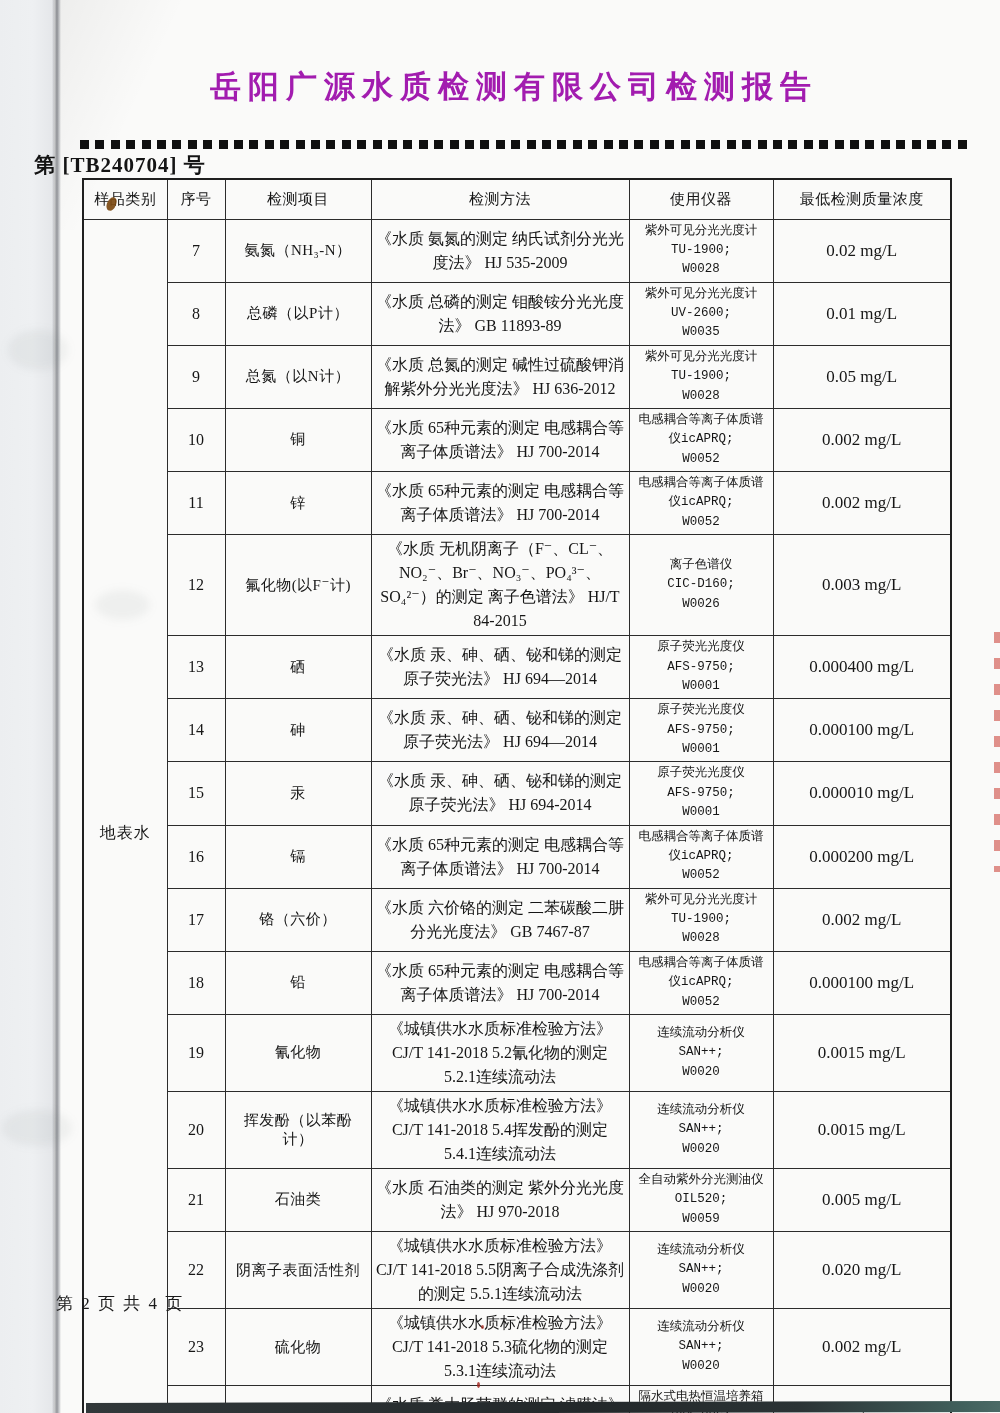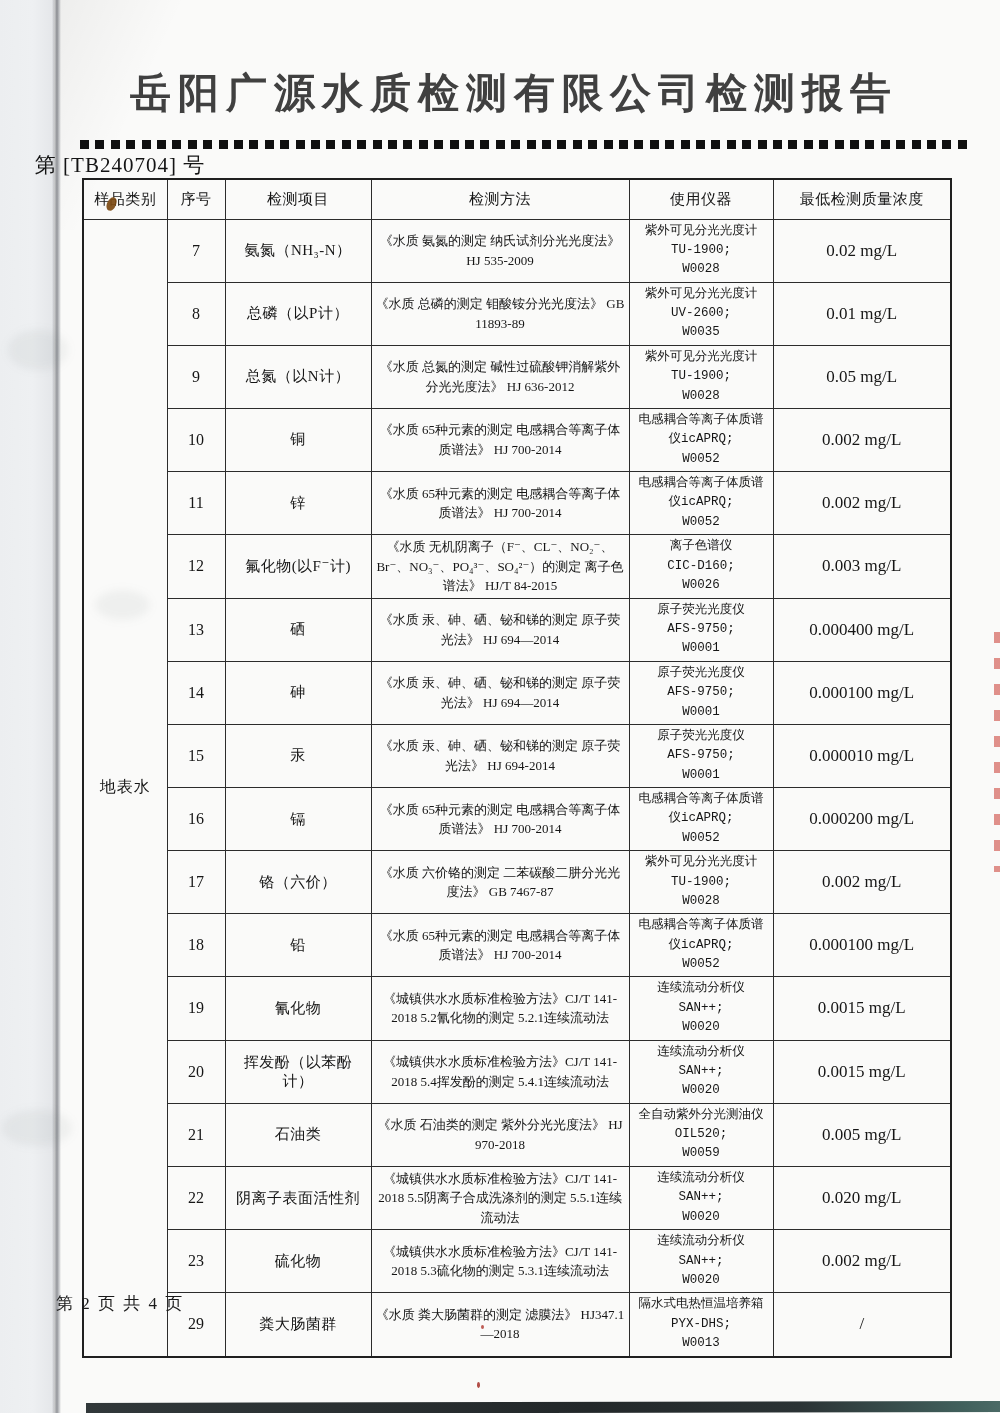--- a/index.html
+++ b/index.html
@@ -41,52 +41,52 @@
   }
   .red-dot-1{position:absolute;left:481px;top:1325px;width:3px;height:4px;background:rgba(170,40,30,.75);border-radius:50%;}
   .red-dot-2{position:absolute;left:477px;top:1382px;width:3px;height:6px;background:rgba(160,35,28,.8);border-radius:45%;}
   .smudge{position:absolute;background:rgba(90,95,100,.07);filter:blur(4px);border-radius:50%;}
   .smudge.a{left:8px;top:330px;width:60px;height:40px;}
   .smudge.b{left:95px;top:590px;width:55px;height:30px;}
   .smudge.c{left:2px;top:1110px;width:70px;height:36px;}
 
   .report-title{
     position:absolute;left:60px;top:66px;width:908px;height:62px;
-    text-align:center;font-size:41px;font-weight:bold;letter-spacing:7px;
-    color:#404040;white-space:nowrap;
+    text-align:center;font-size:31px;font-weight:bold;letter-spacing:7px;
+    color:#a21caf;white-space:nowrap;
   }
   .dotted-rule{
     position:absolute;left:80px;top:140px;width:888px;height:9px;
     background:repeating-linear-gradient(90deg,#101010 0 9px,rgba(0,0,0,0) 9px 15.4px);
   }
   .doc-number{
     position:absolute;left:60px;top:151px;width:1000px;text-align:center;
     font-size:21px;color:#141414;letter-spacing:1px;
   }
-  .doc-number-inner{display:inline-block;transform:translateX(-440px);}
+  .doc-number-inner{display:inline-block;transform:translateX(-440px);font-weight:bold;}
 
   table.report-table{
     position:absolute;left:82px;top:178px;width:868px;
     border-collapse:collapse;table-layout:fixed;
     background:transparent;
   }
   .report-table td,.report-table th{
     border:1.6px solid #2c2c2c;
     text-align:center;vertical-align:middle;
     padding:2px 4px;color:#161616;
     overflow:hidden;
   }
   .report-table{border:2.4px solid #1f1f1f;}
   .report-table thead tr{height:40px;}
   .report-table tbody tr{height:59px;}
   .report-table th{font-size:15px;font-weight:normal;letter-spacing:.5px;}
   .cat-cell{font-size:16px;letter-spacing:1px;}
   .no-cell{font-size:16px;}
   .item-cell{font-size:15px;letter-spacing:.5px;}
-  .method-cell{font-size:13px;line-height:1.5;padding:3px 6px;}
+  .method-cell{font-size:16px;line-height:1.5;padding:3px 6px;}
   .instr-cell{font-size:12.5px;line-height:1.55;white-space:pre-line;padding:3px 2px;font-family:Liberation Mono, monospace;}
   .limit-cell{font-size:17px;}
 
   .page-footer{
     position:absolute;left:60px;top:1292px;width:1000px;text-align:center;
     font-size:17px;letter-spacing:2px;color:#1a1a1a;
   }
   .page-footer-inner{display:inline-block;transform:translateX(-440px);}
 </style>
 </head>

